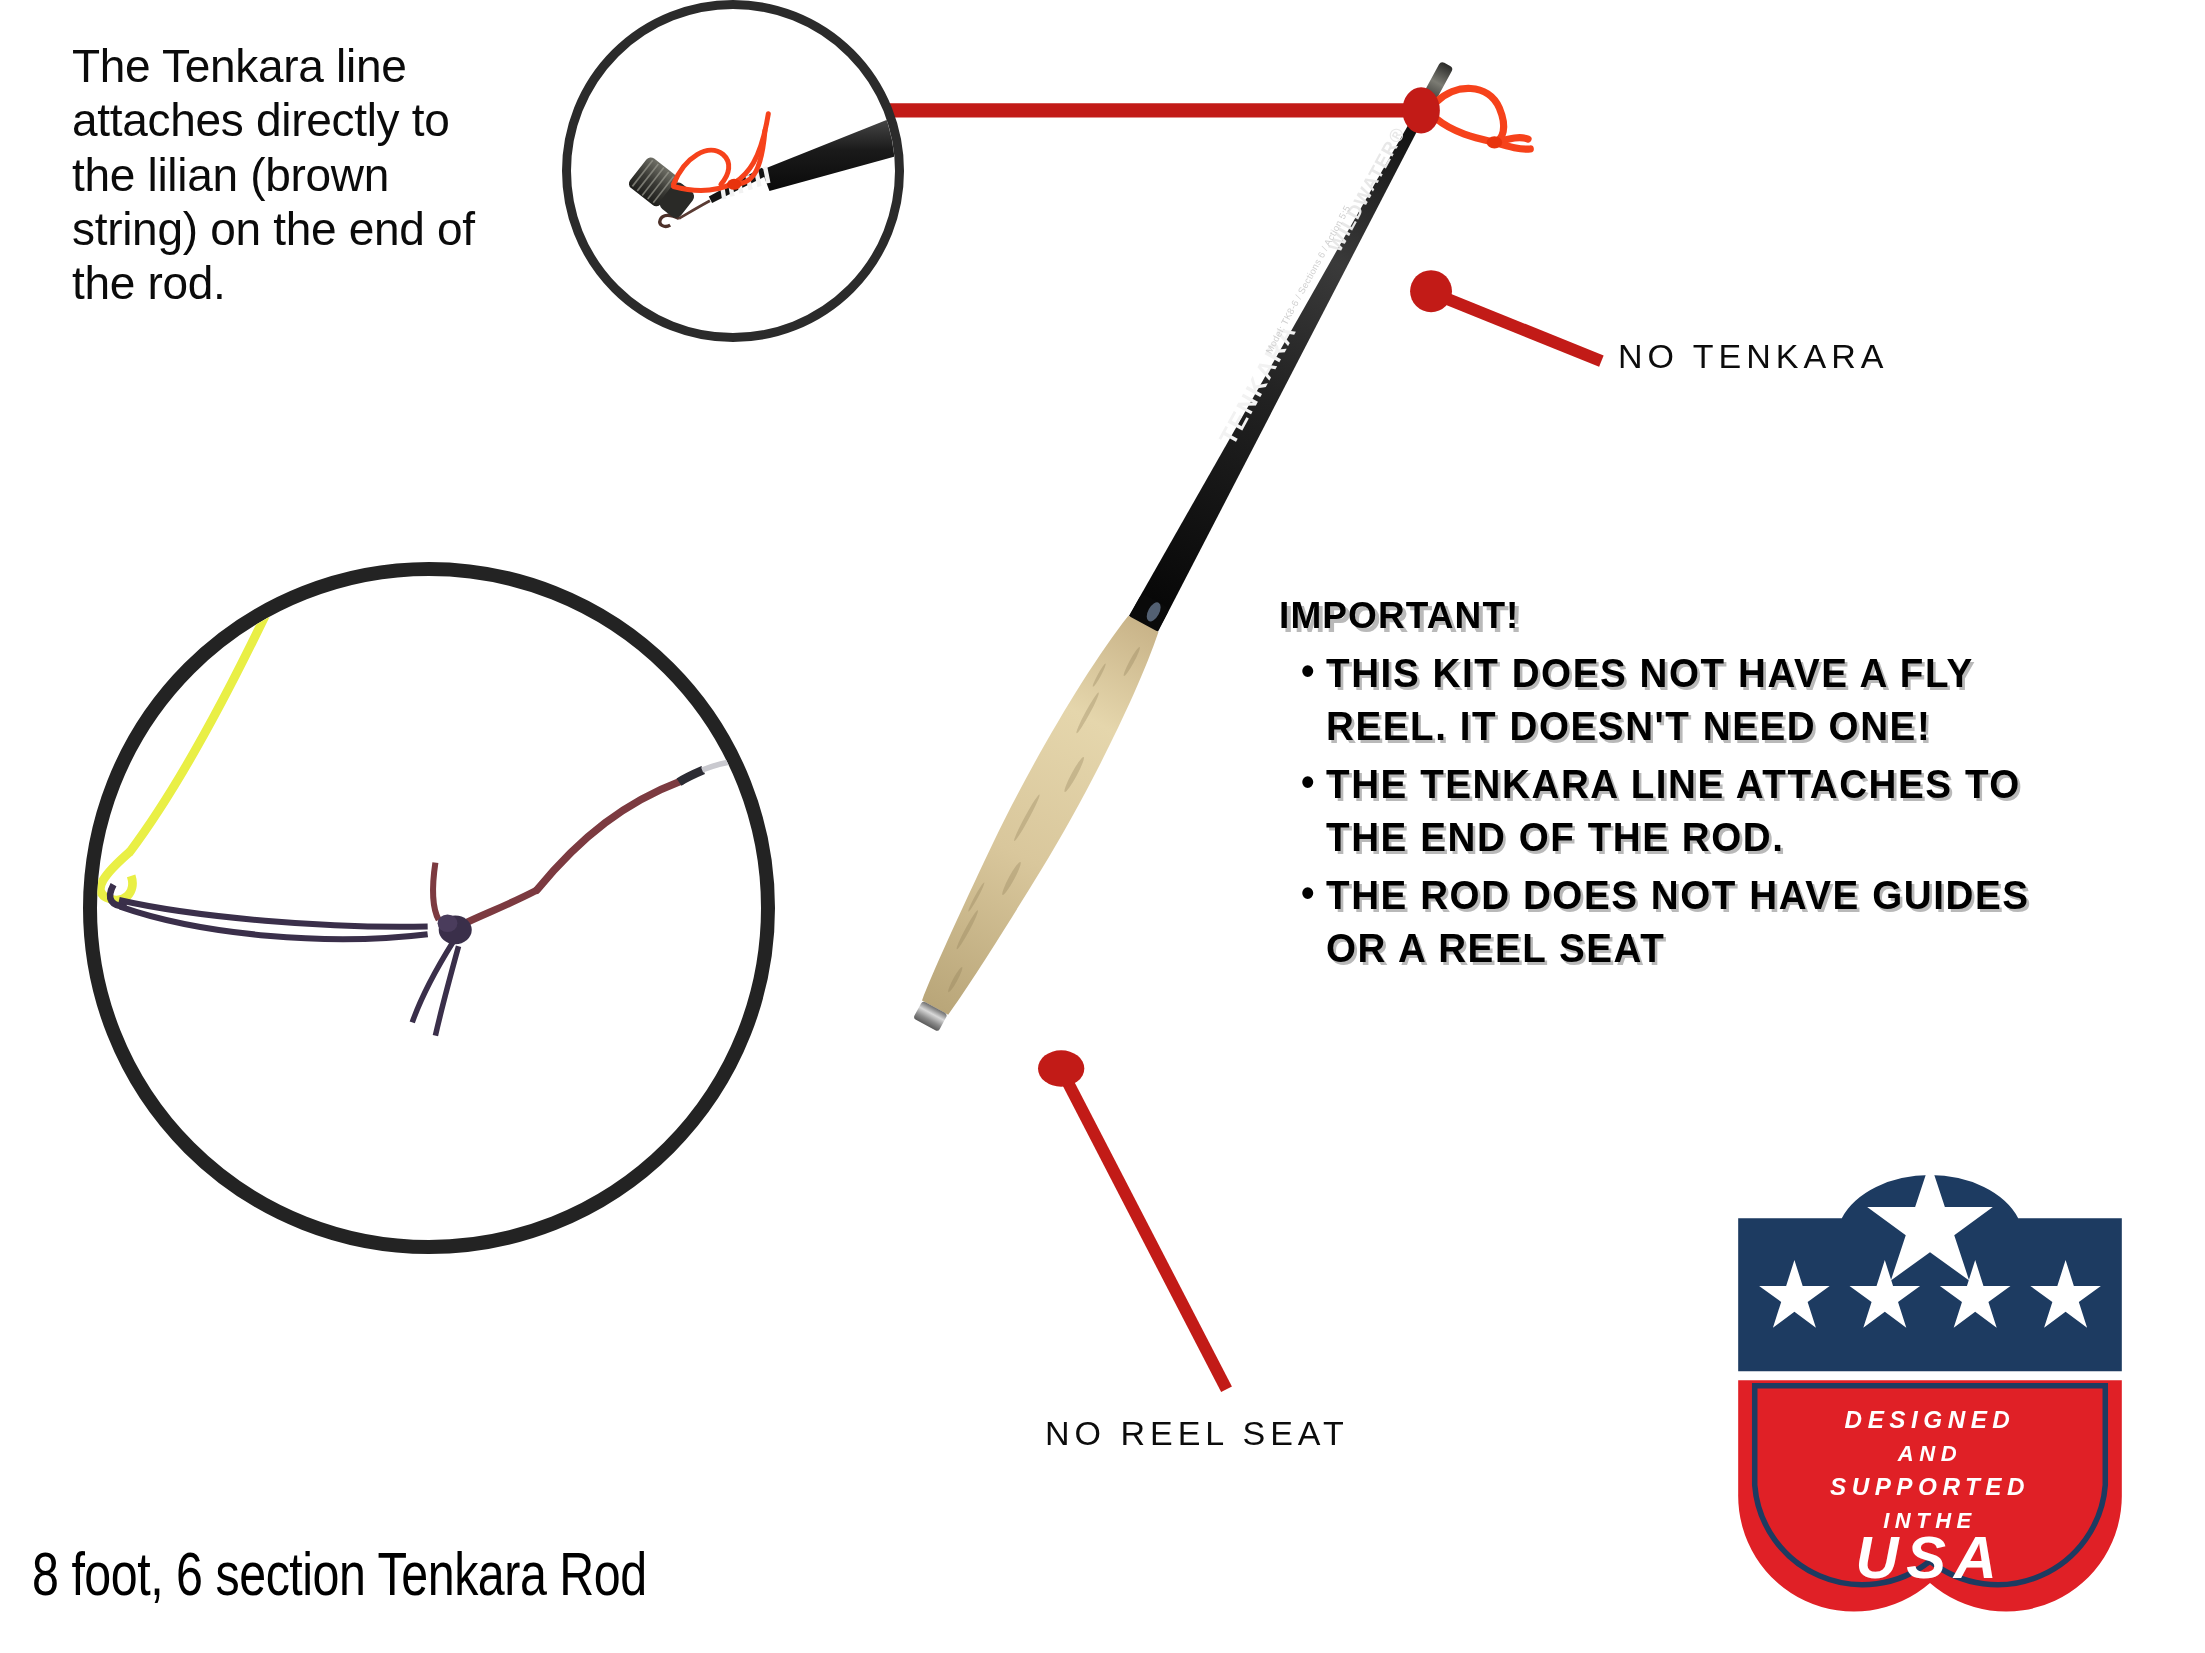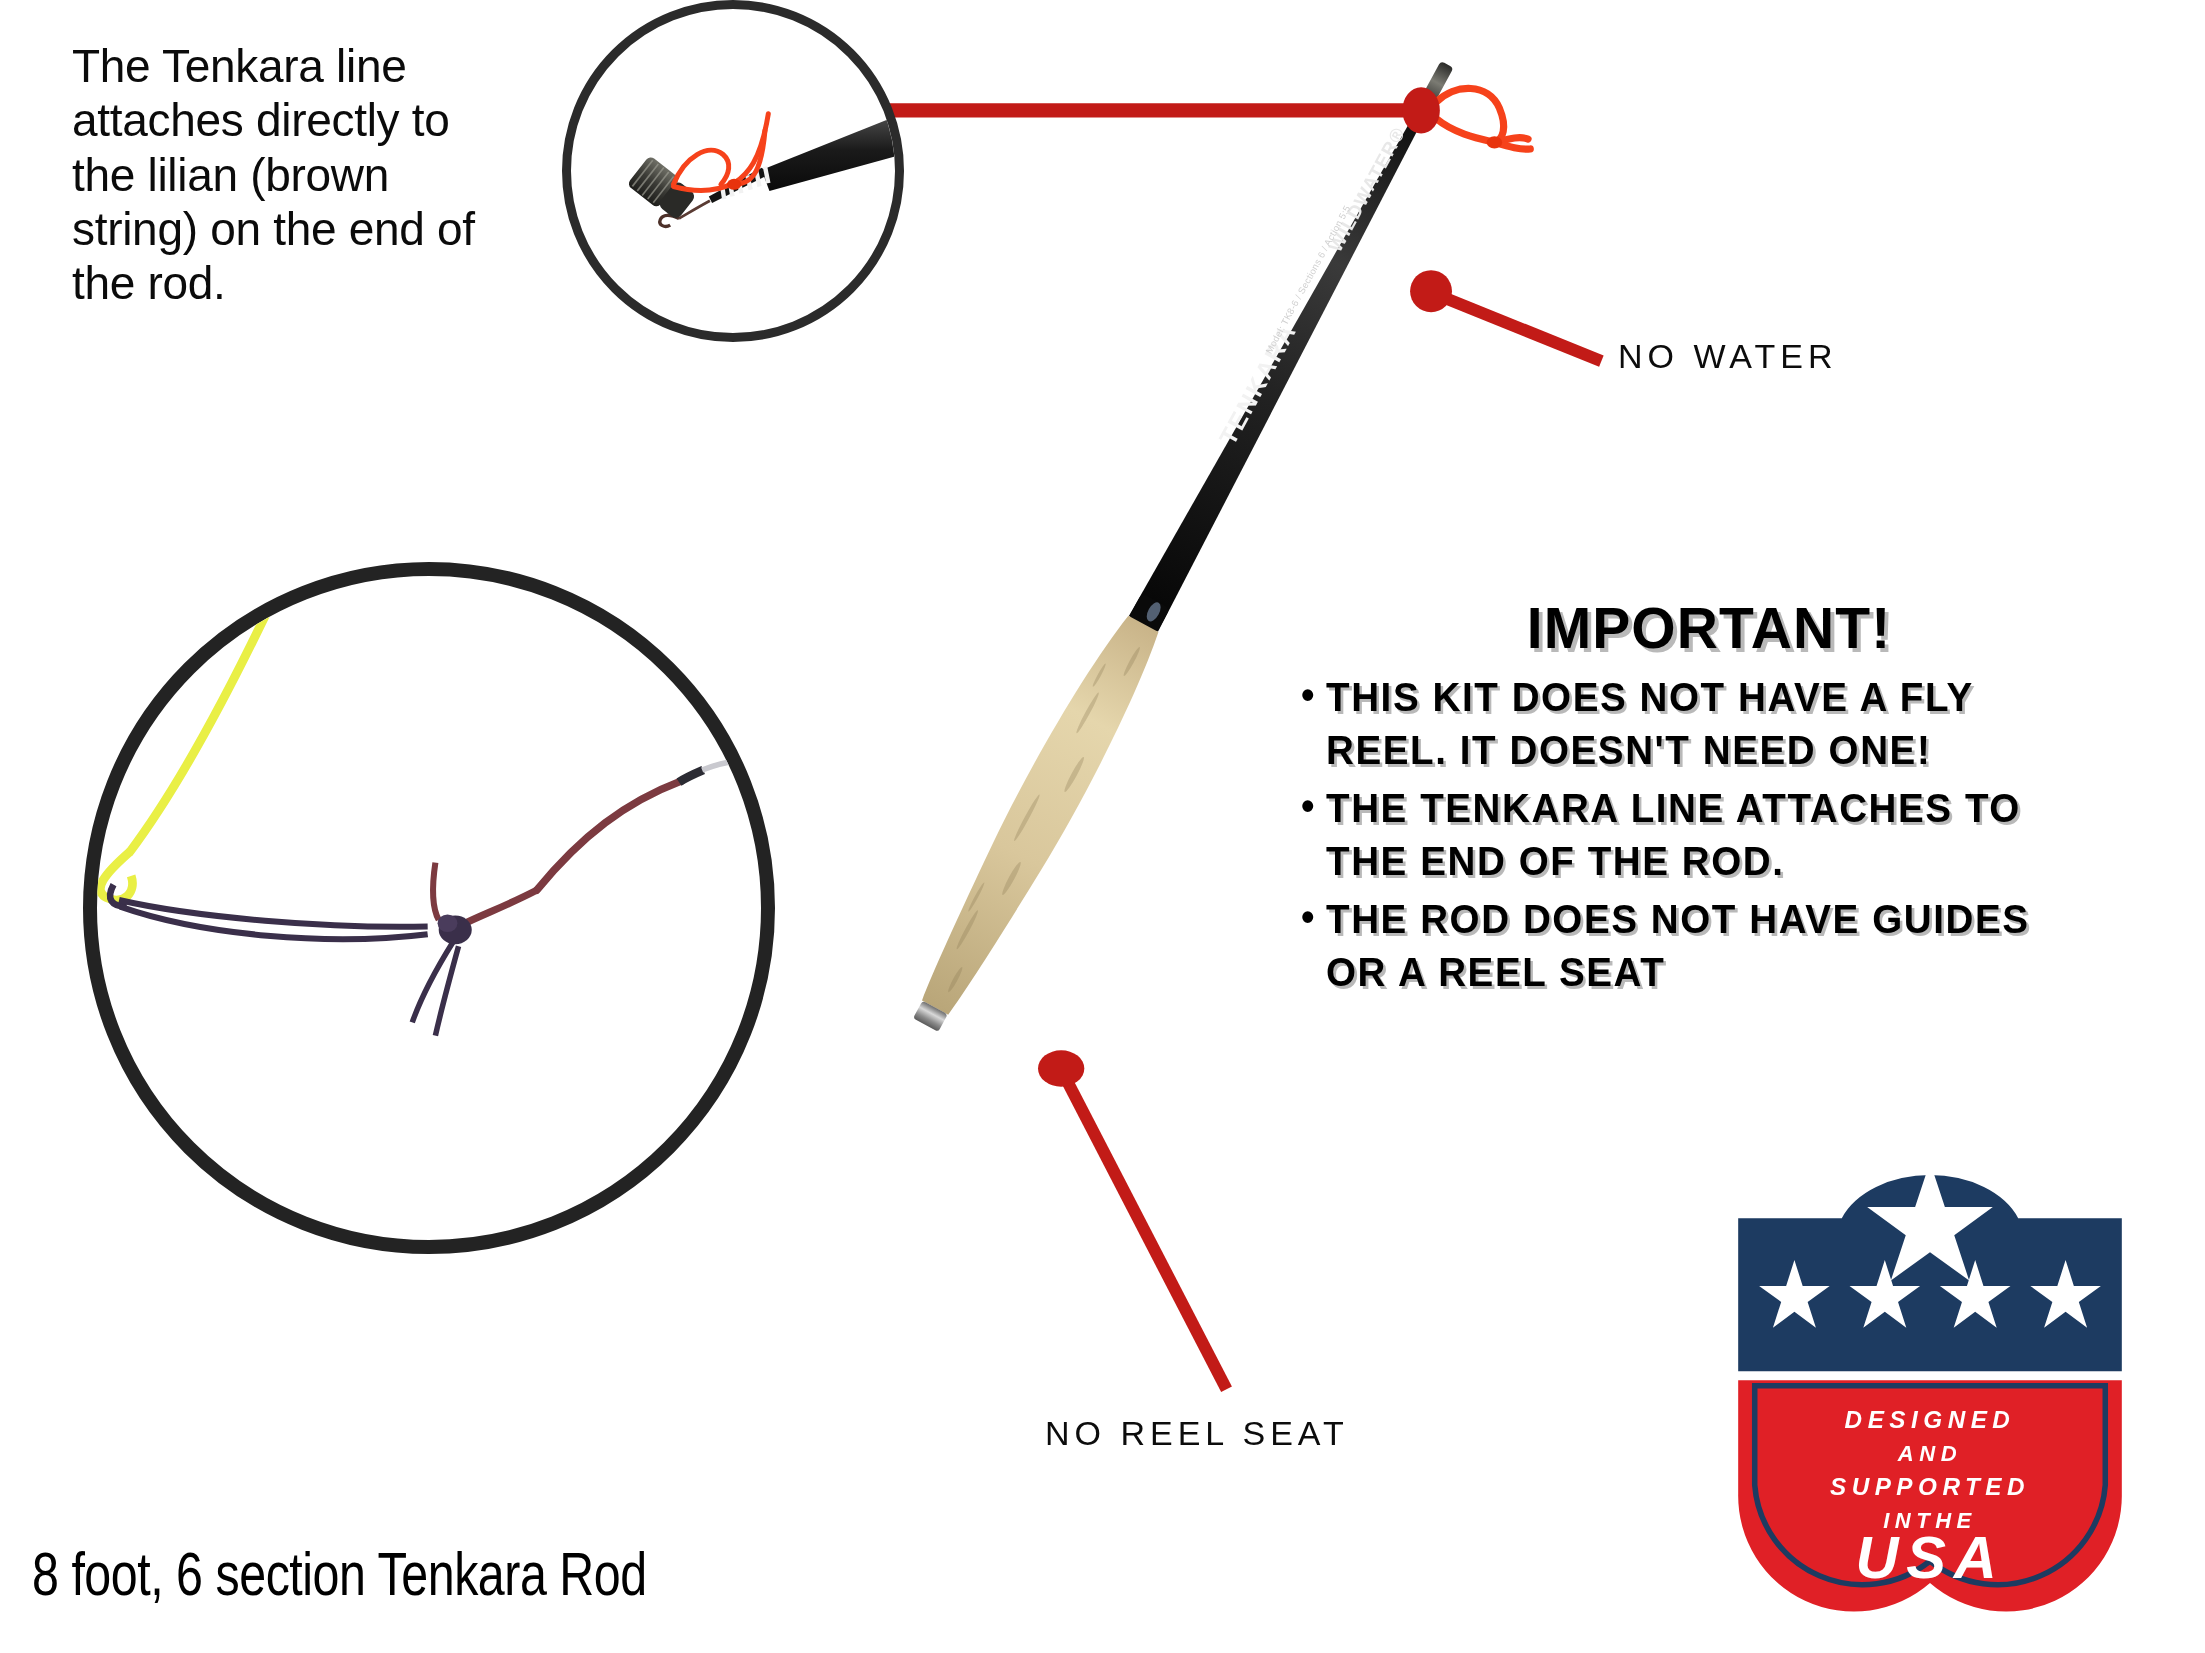--- a/index.html
+++ b/index.html
@@ -18,23 +18,23 @@
   
   .inset{border-radius:50%;background:#ffffff;overflow:hidden;}
   #inset-tip{left:562px; top:0px; width:342px; height:342px;
              border:9.4px solid #2b2b2b; box-sizing:border-box;}
   #inset-knot{left:83px; top:562px; width:692px; height:692px;
               border:14.3px solid #232323; box-sizing:border-box;}
 
   
   #important-wrap{left:1279px; top:595px; width:860px;}
   #important-title{
-    font-size:57px; font-weight:700; letter-spacing:1.1px;
+    font-size:37px; font-weight:700; letter-spacing:1.1px;
     font-family:"Liberation Sans Narrow","Liberation Sans",sans-serif;
-    text-shadow:3.9px 3.9px 0 #b9b9b9; margin:0 0 10px 0;text-align:center;
+    text-shadow:3.9px 3.9px 0 #b9b9b9; margin:0 0 10px 0;
   }
   #important-list{margin:8px; padding:0 0 0 39px; list-style:none;}
   #important-list li{
     position:relative;
     font-size:41px; font-weight:700; letter-spacing:1.7px; line-height:1.30;
     font-family:"Liberation Sans Narrow","Liberation Sans",sans-serif;
     text-shadow:2.8px 2.8px 0 #b9b9b9;
     margin-bottom:4.4px; transform:scaleX(0.94); transform-origin:left center;
   }
   #important-list li:before{
@@ -246,21 +246,21 @@
 
   <div class="abs" id="important-wrap">
     <div id="important-title">IMPORTANT!</div>
     <ul id="important-list">
       <li>THIS KIT DOES NOT HAVE A FLY REEL. IT DOESN'T NEED ONE!</li>
       <li>THE TENKARA LINE ATTACHES TO THE END OF THE ROD.</li>
       <li>THE ROD DOES NOT HAVE GUIDES OR A REEL SEAT</li>
     </ul>
   </div>
 
-  <div class="abs callout" id="label-no-guides">NO WATER</div>
+  <div class="abs callout" id="label-no-guides">NO TENKARA</div>
   <div class="abs callout" id="label-no-reel-seat">NO REEL SEAT</div>
 
   <div class="abs" id="caption">8 foot, 6 section Tenkara Rod</div>
 
   <div class="abs" id="badge">
     <svg width="408" height="463" viewBox="0 0 740 840">
 
       <path d="M22,120 L210,120 A170,118 0 0 1 530,120 L718,120 L718,398 L22,398 Z" fill="#1D3B61"></path>
 
       <polygon points="370,18 397,100 484,100 414,151 441,233 370,182 299,233 326,151 256,100 343,100" fill="#ffffff"></polygon>

